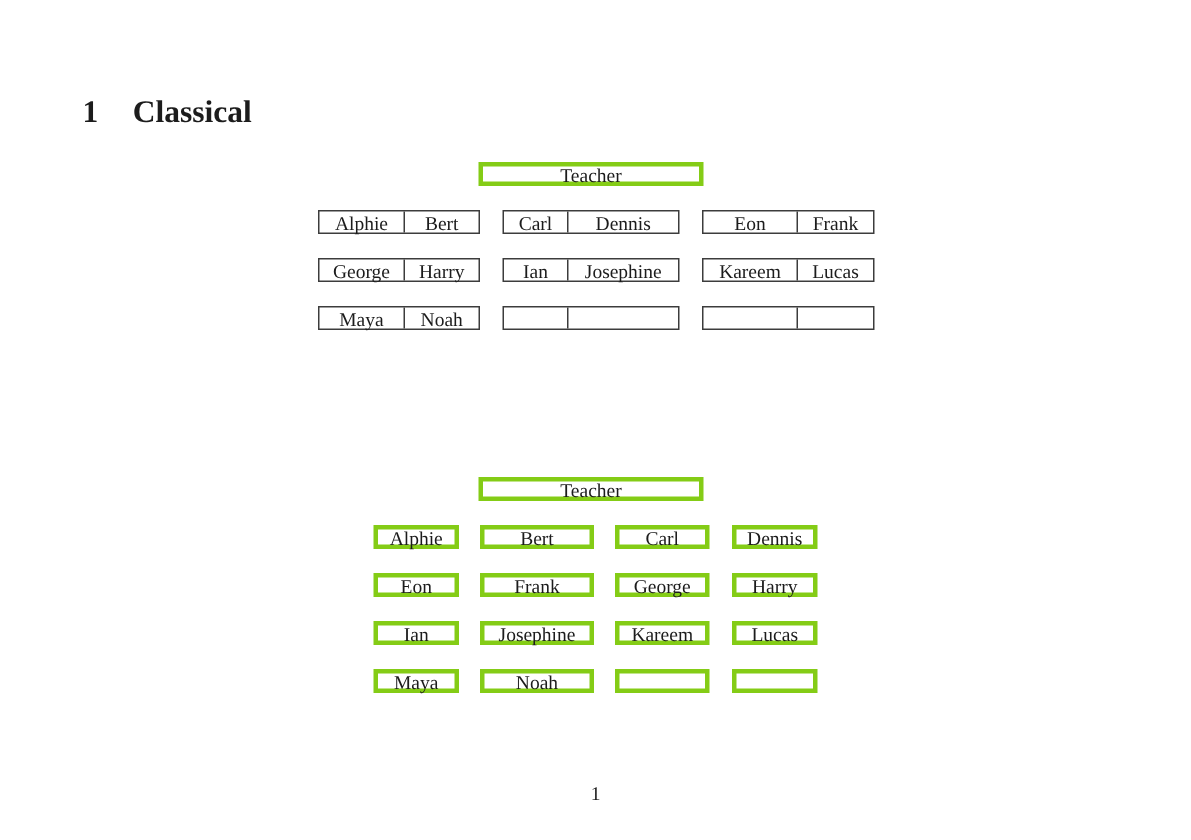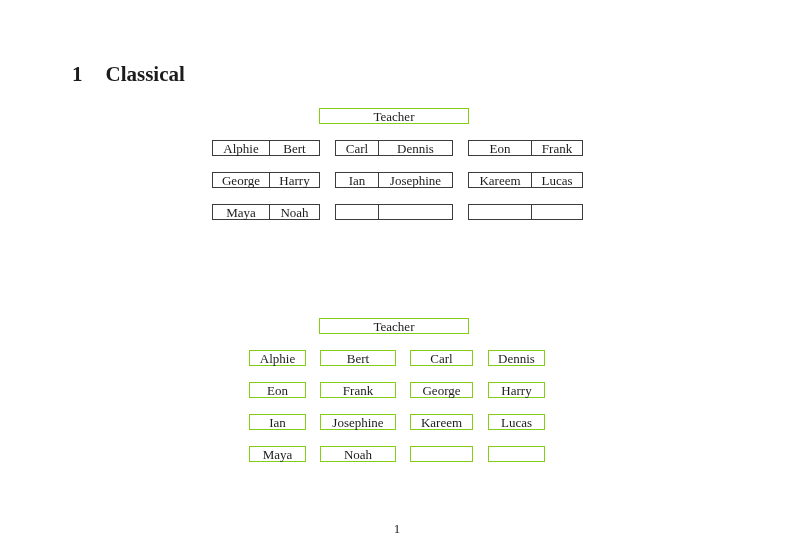--- a/index.html
+++ b/index.html
@@ -5,21 +5,21 @@
   html,body{margin:0;padding:0;background:#ffffff;}
   .page{
     position:relative;width:794px;height:560px;background:#ffffff;
     font-family:"Liberation Serif","DejaVu Serif",serif;color:#1c1c1c;overflow:hidden;
   }
   .heading{
     position:absolute;font-weight:700;font-size:21px;line-height:1.1;white-space:nowrap;
   }
   .heading .sec-title{margin-left:23px;}
   .tbox{
-    position:absolute;border:1px solid #84cc16;box-sizing:border-box;background:#ffffff;
+    position:absolute;border:3px solid #84cc16;box-sizing:border-box;background:#ffffff;
     font-size:13px;display:flex;align-items:center;justify-content:center;
     line-height:1;white-space:nowrap;
   }
   .pair{
     position:absolute;border:1px solid #3c3c3c;box-sizing:border-box;background:#ffffff;
     font-size:13px;display:flex;line-height:1;white-space:nowrap;
   }
   .pair .cell{
     display:flex;align-items:center;justify-content:center;height:100%;box-sizing:border-box;
   }
@@ -27,21 +27,21 @@
   .pair .cell.second{flex:1;}
   .page-number{
     position:absolute;left:0;right:0;top:521px;text-align:center;font-size:13px;
   }
 </style>
 </head>
 <body>
 
 <div class="page">
 
-  <div class="heading" style="left:72px;top:63px;">
+  <div class="heading" style="left:55px;top:63px;">
     <span class="sec-num">1</span><span class="sec-title">Classical</span>
   </div>
 
   <div class="tbox" style="left:319px;top:108px;width:150px;height:16px;">
     <span>Teacher</span>
   </div>
 
   <div class="pair" style="left:212px;top:140px;width:108px;height:16px;">
     <span class="cell first" style="width:57px;">Alphie</span>
     <span class="cell second">Bert</span>

